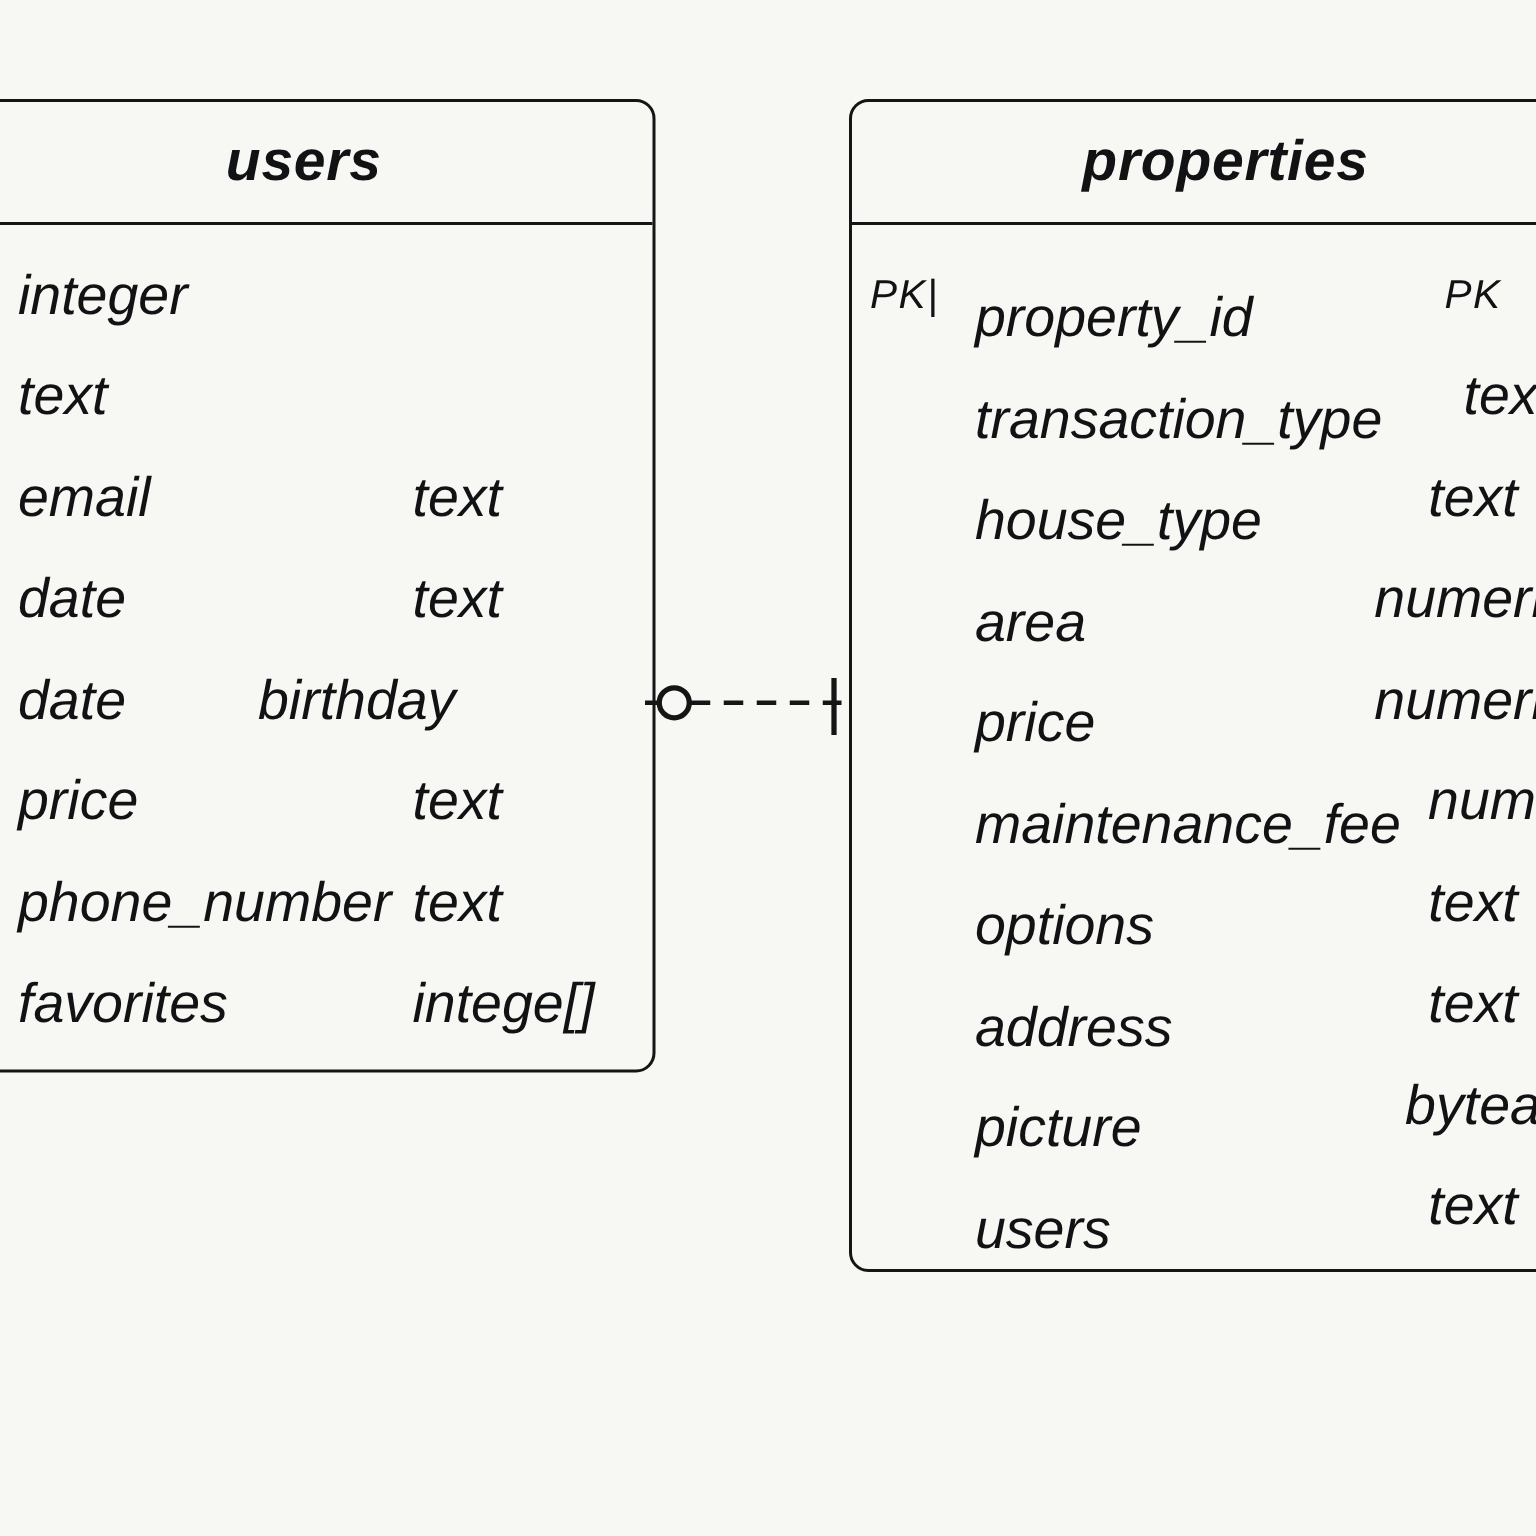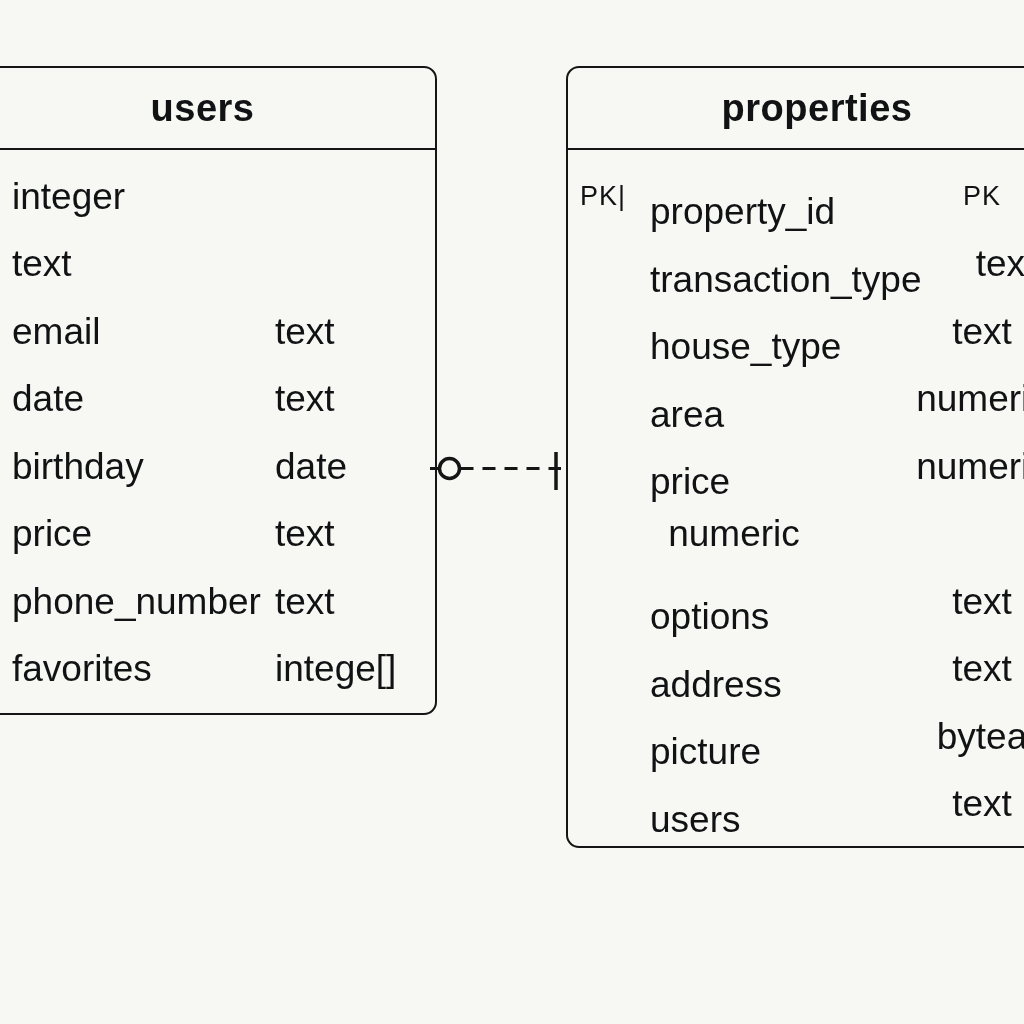--- a/index.html
+++ b/index.html
@@ -6,20 +6,21 @@
   body {
     font-family: "Liberation Sans", sans-serif;
     background: #f7f7f4;
   }
   #canvas {
     position: relative;
     width: 1024px;
     height: 1024px;
     overflow: hidden;
     background: #f7f7f4;
+    font-style: italic;
   }
   .db-table {
     position: absolute;
     background: #f7f7f4;
     border: 2.5px solid #151515;
     border-radius: 13px;
     color: #111214;
   }
   #table-users { left: -32px; top: 66px; width: 465px; height: 645px; }
   #table-properties { left: 566px; top: 66px; width: 498px; height: 778px; }
@@ -83,22 +84,22 @@
         </div>
         <div class="row">
           <span class="cell col-name">email</span>
           <span class="cell col-type">text</span>
         </div>
         <div class="row">
           <span class="cell col-name">date</span>
           <span class="cell col-type">text</span>
         </div>
         <div class="row">
+          <span class="cell col-type">date</span>
           <span class="cell col-name">birthday</span>
-          <span class="cell col-type">date</span>
         </div>
         <div class="row">
           <span class="cell col-name">price</span>
           <span class="cell col-type">text</span>
         </div>
         <div class="row">
           <span class="cell col-name">phone_number</span>
           <span class="cell col-type">text</span>
         </div>
         <div class="row">
@@ -131,20 +132,21 @@
           <span class="cell col-name">area</span>
           <span class="cell col-type">numeric</span>
         </div>
         <div class="row">
           <span class="cell col-pk"></span>
           <span class="cell col-name">price</span>
           <span class="cell col-type">numeric</span>
         </div>
         <div class="row">
           <span class="cell col-pk"></span>
+          <span class="cell col-name">maintenance_fee</span>
           <span class="cell col-type">numeric</span>
         </div>
         <div class="row">
           <span class="cell col-pk"></span>
           <span class="cell col-name">options</span>
           <span class="cell col-type">text</span>
         </div>
         <div class="row">
           <span class="cell col-pk"></span>
           <span class="cell col-name">address</span>

